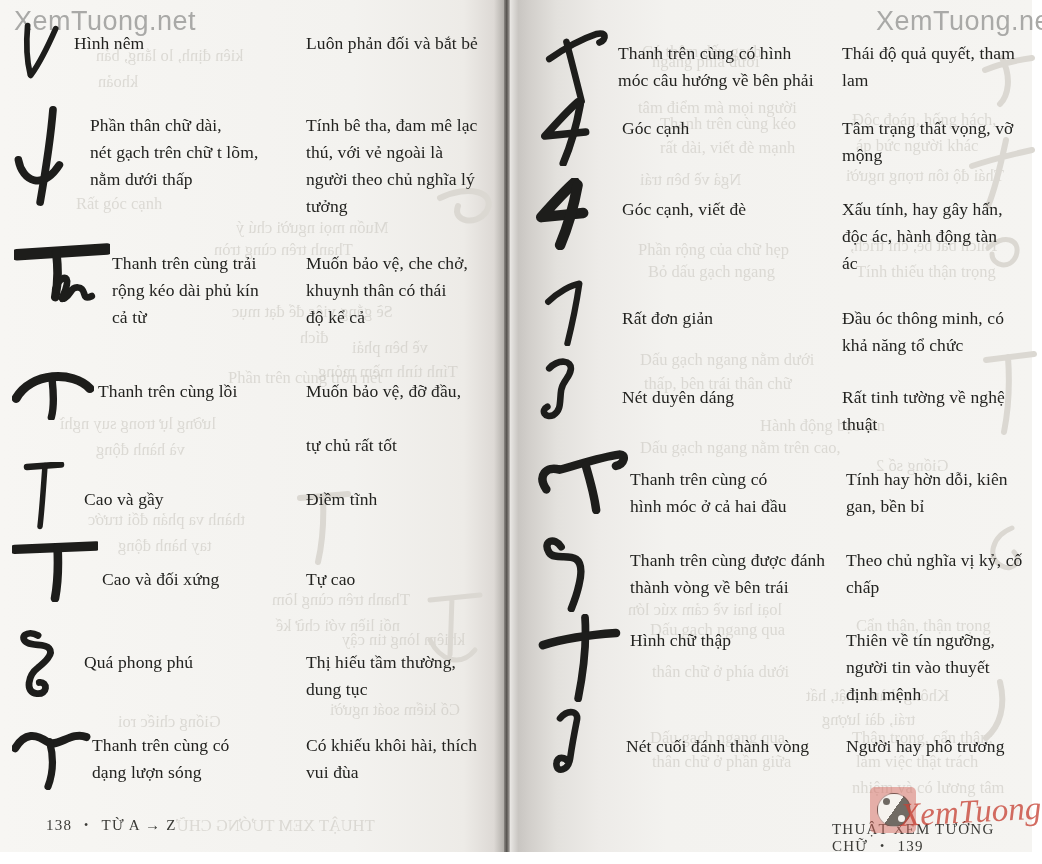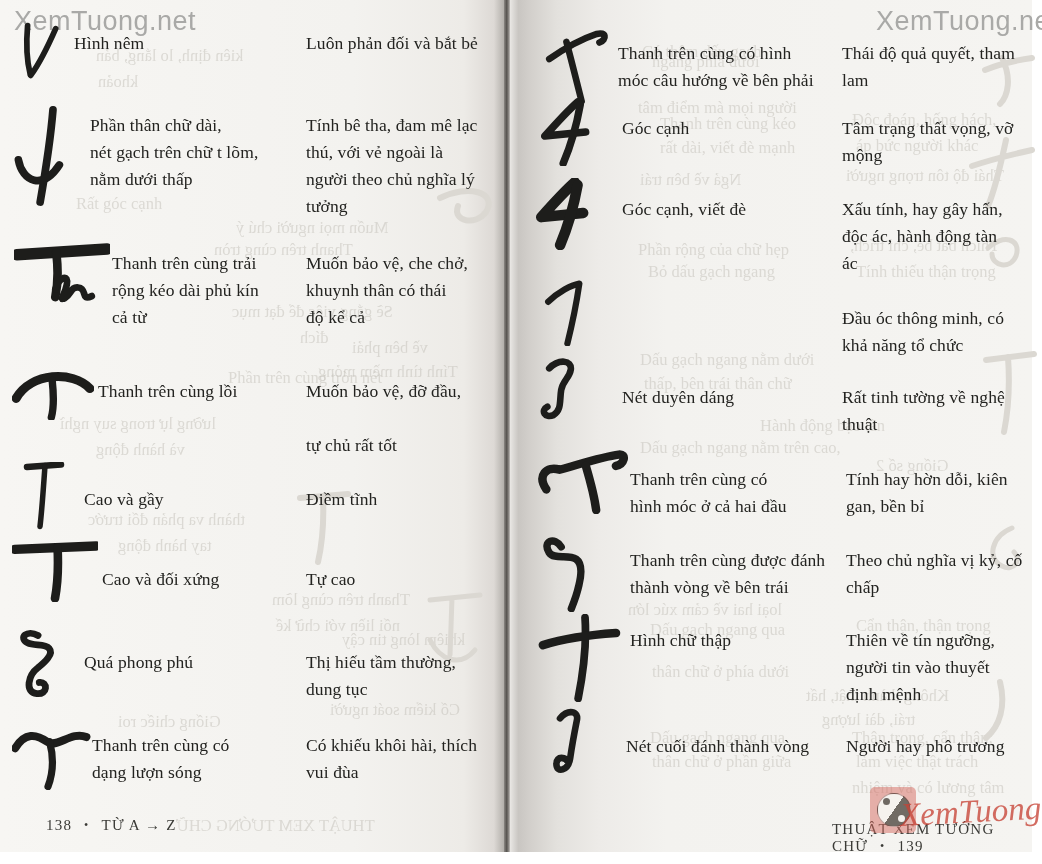--- a/index.html
+++ b/index.html
@@ -206,20 +206,21 @@
     <path d="M68,10 C63,38 54,70 43,96" stroke-width="15"></path>
   </svg>
   <div class="txt" style="left:622px;top:196px;width:200px">Góc cạnh, viết đè</div>
   <div class="txt" style="left:842px;top:196px;width:195px">Xấu tính, hay gây hấn,
 độc ác, hành động tàn
 ác</div>
 
   <svg class="g" style="left:544px;top:280px" width="52" height="66" viewBox="0 0 100 127">
     <path d="M8,42 C28,22 52,10 68,7 C62,48 53,90 45,122" stroke-width="12"></path>
   </svg>
+  <div class="txt" style="left:622px;top:305px;width:200px">Rất đơn giản</div>
   <div class="txt" style="left:842px;top:305px;width:195px">Đầu óc thông minh, có
 khả năng tổ chức</div>
 
   <svg class="g" style="left:536px;top:358px" width="60" height="68" viewBox="0 0 100 113">
     <path d="M22,17 C38,1 60,3 58,19 C56,33 45,37 42,53 C39,71 43,87 29,95 C15,101 7,87 19,81" stroke-width="11"></path>
   </svg>
   <div class="txt" style="left:622px;top:384px;width:200px">Nét duyên dáng</div>
   <div class="txt" style="left:842px;top:384px;width:195px">Rất tinh tường về nghệ
 thuật</div>
 

